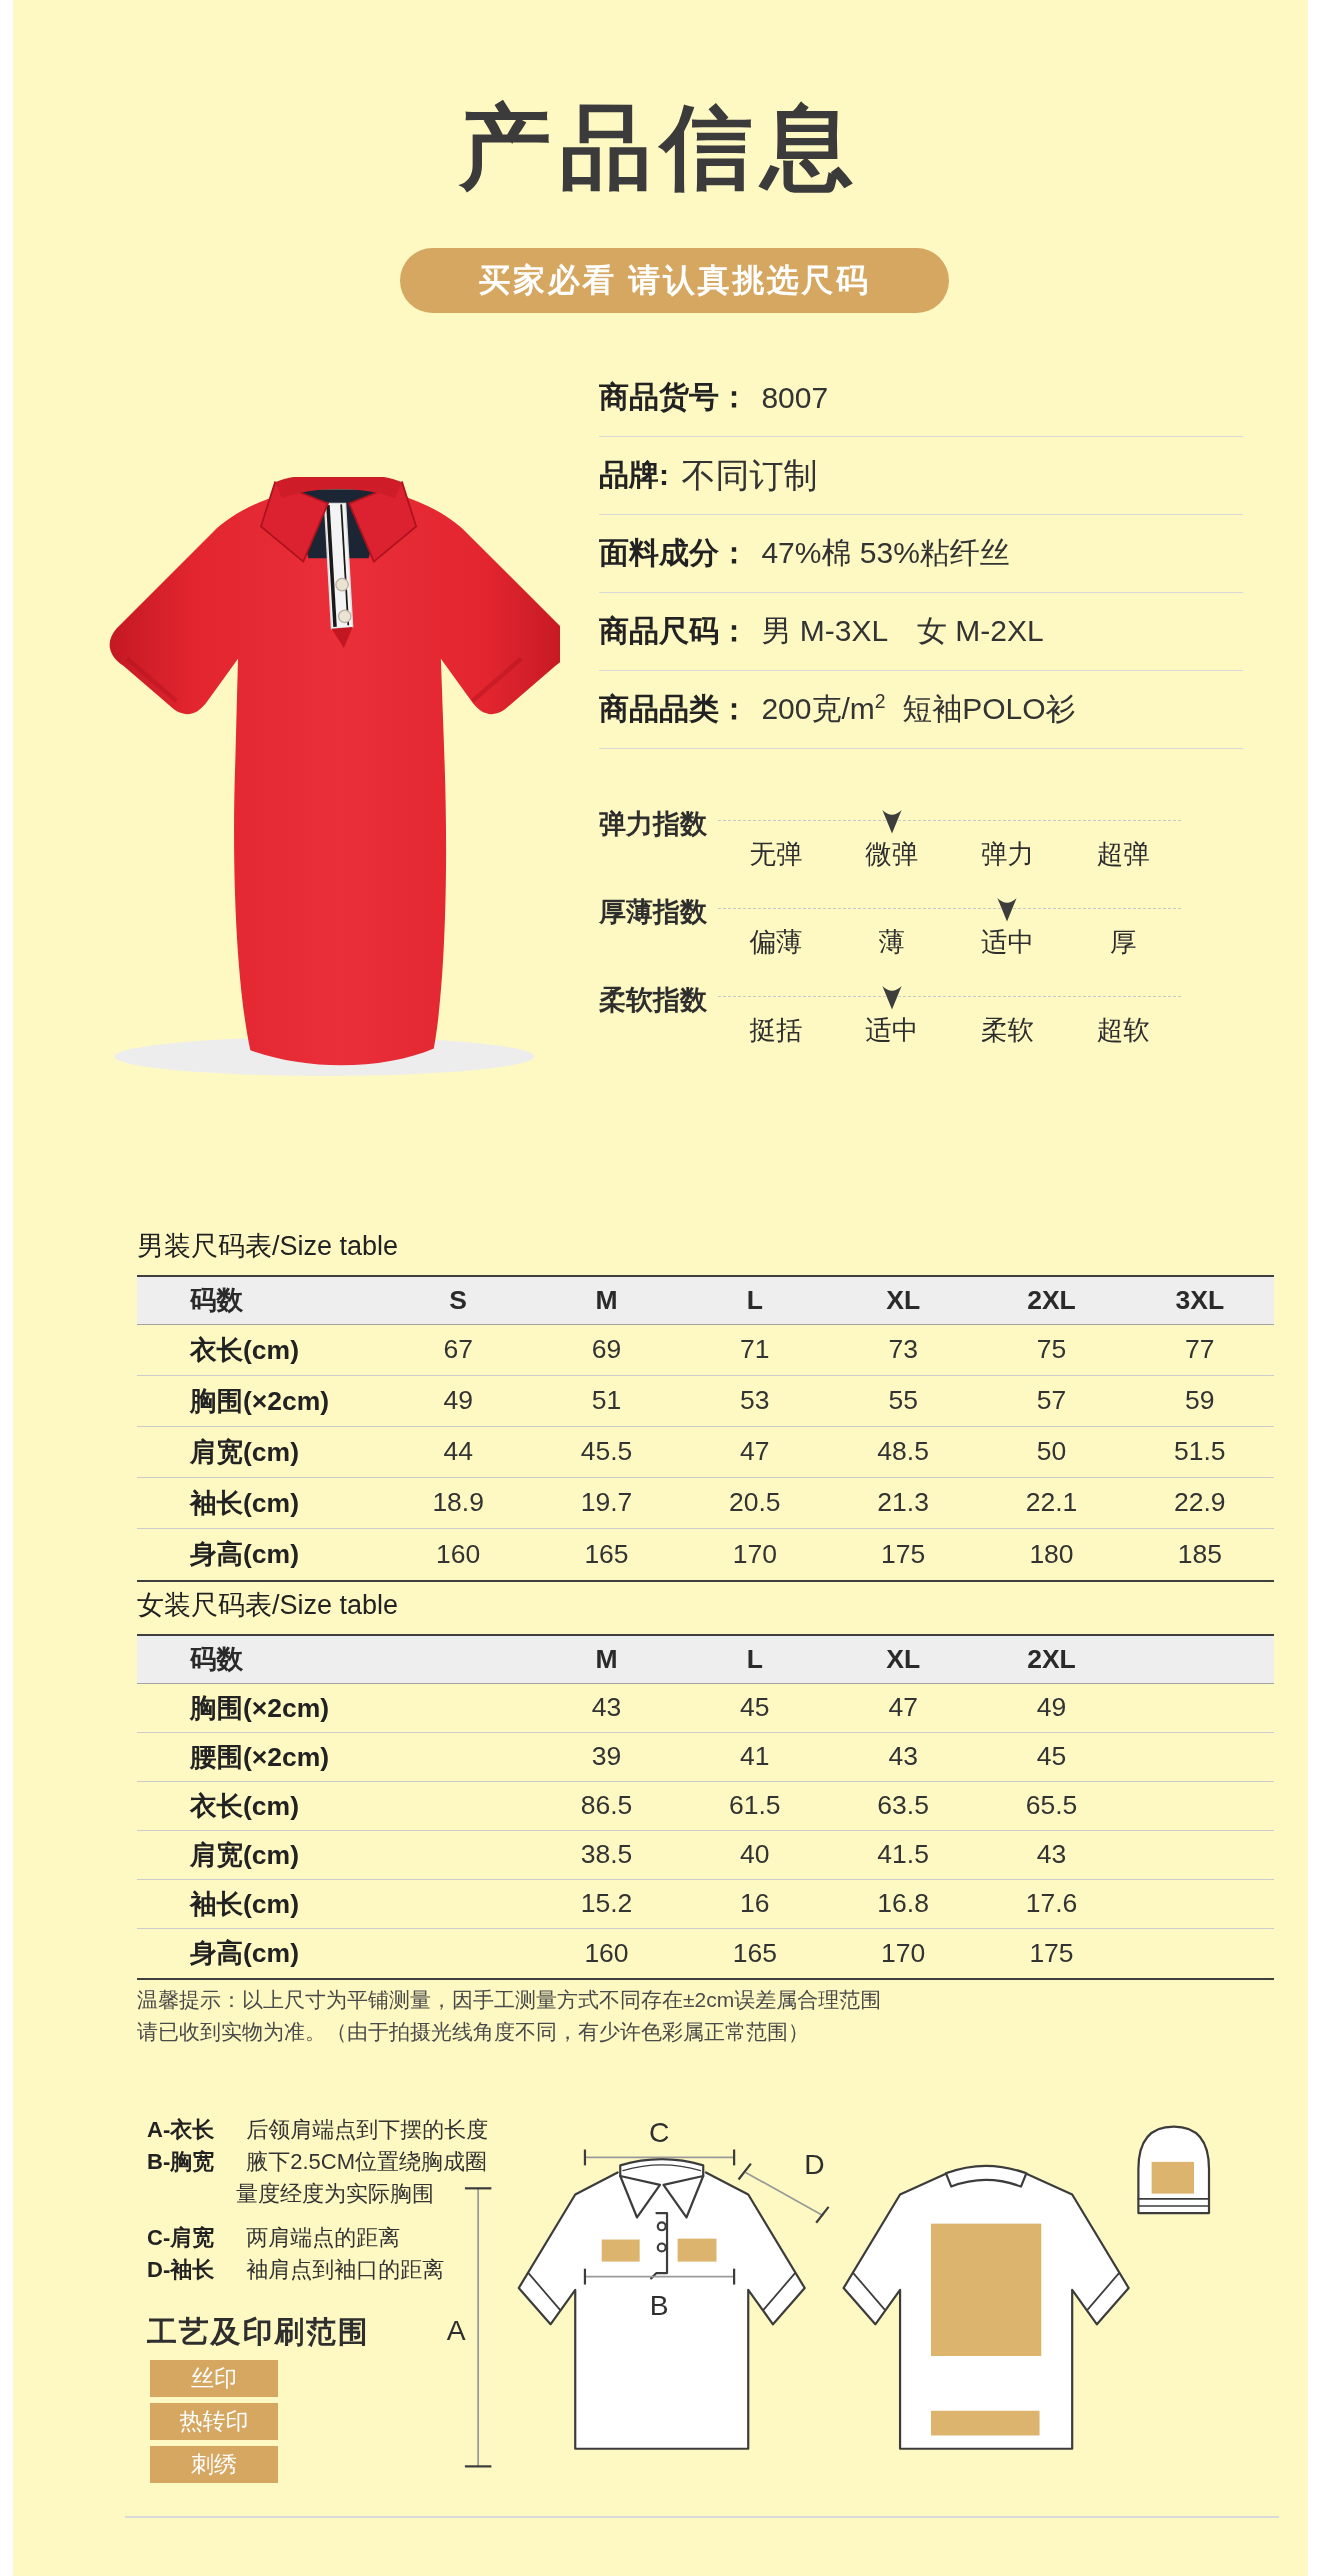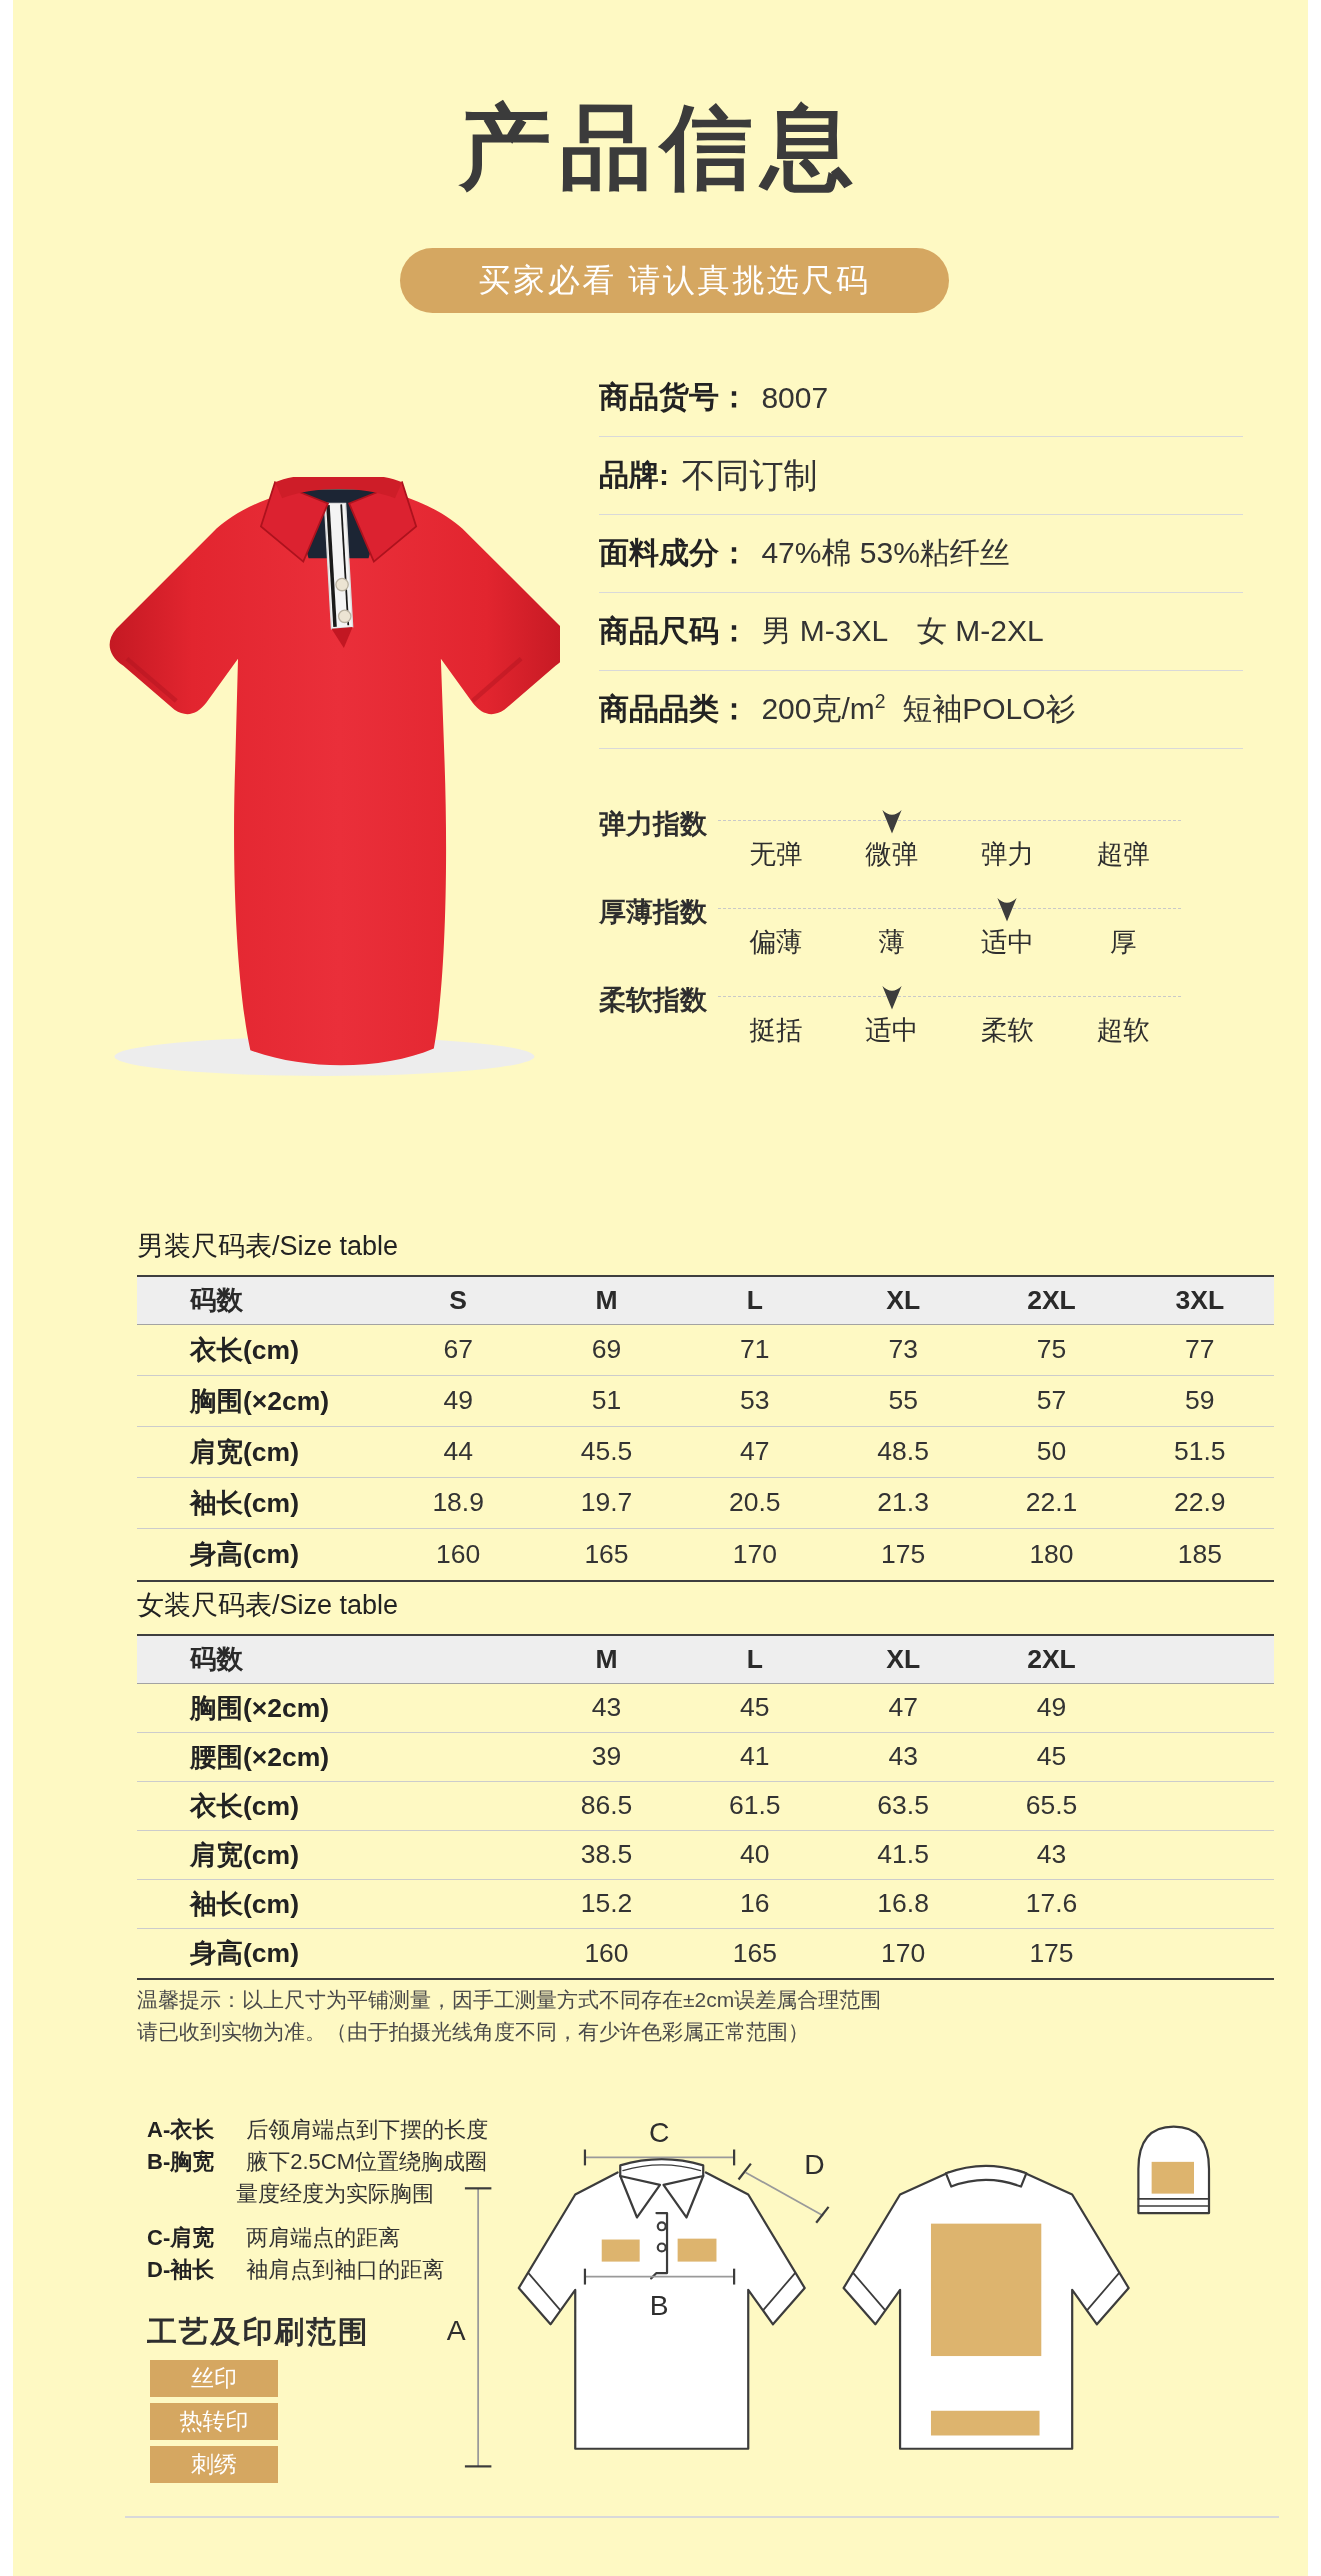--- a/index.html
+++ b/index.html
@@ -5,21 +5,21 @@
   * { margin:0; padding:0; box-sizing:border-box; }
   html,body { background:#ffffff; }
   body { font-family:"Liberation Sans","DejaVu Sans",sans-serif; color:#333; }
   .page { position:relative; width:1295px; height:2576px; background:#fef9c3; overflow:hidden; margin:0 auto; }
 
   
   .page-title { position:absolute; top:86px; left:0; width:100%; text-align:center;
     font-size:92px; font-weight:900; color:#3b3b3b; letter-spacing:8.8px; }
   .banner { position:absolute; top:248px; left:387px; width:549px; height:65px;
     background:#d5a761; border-radius:35px; display:flex; align-items:center; justify-content:center;
-    color:#ffffff; font-size:32px; font-weight:normal; letter-spacing:2.6px; }
+    color:#ffffff; font-size:32px; font-weight:bold; letter-spacing:2.6px; }
 
   
   .photo { position:absolute; top:477px; left:75px; width:472px; height:613px; }
 
   
   .info-panel { position:absolute; top:359px; left:586px; width:644px; }
   .info-row { height:78px; display:flex; align-items:center; gap:12.4px;
     border-bottom:1.8px solid #d9d9d9; }
   .info-label { font-size:30px; font-weight:bold; color:#222; white-space:pre;text-align:center; }
   .info-value { font-size:30px; color:#333; white-space:pre-wrap; }

